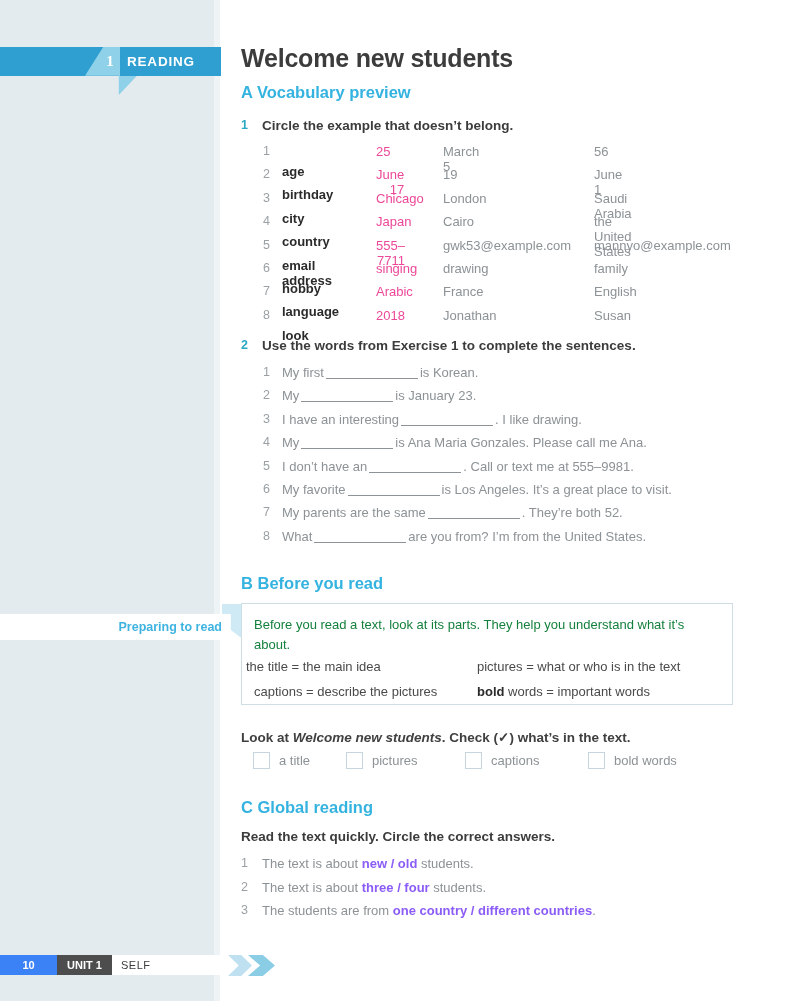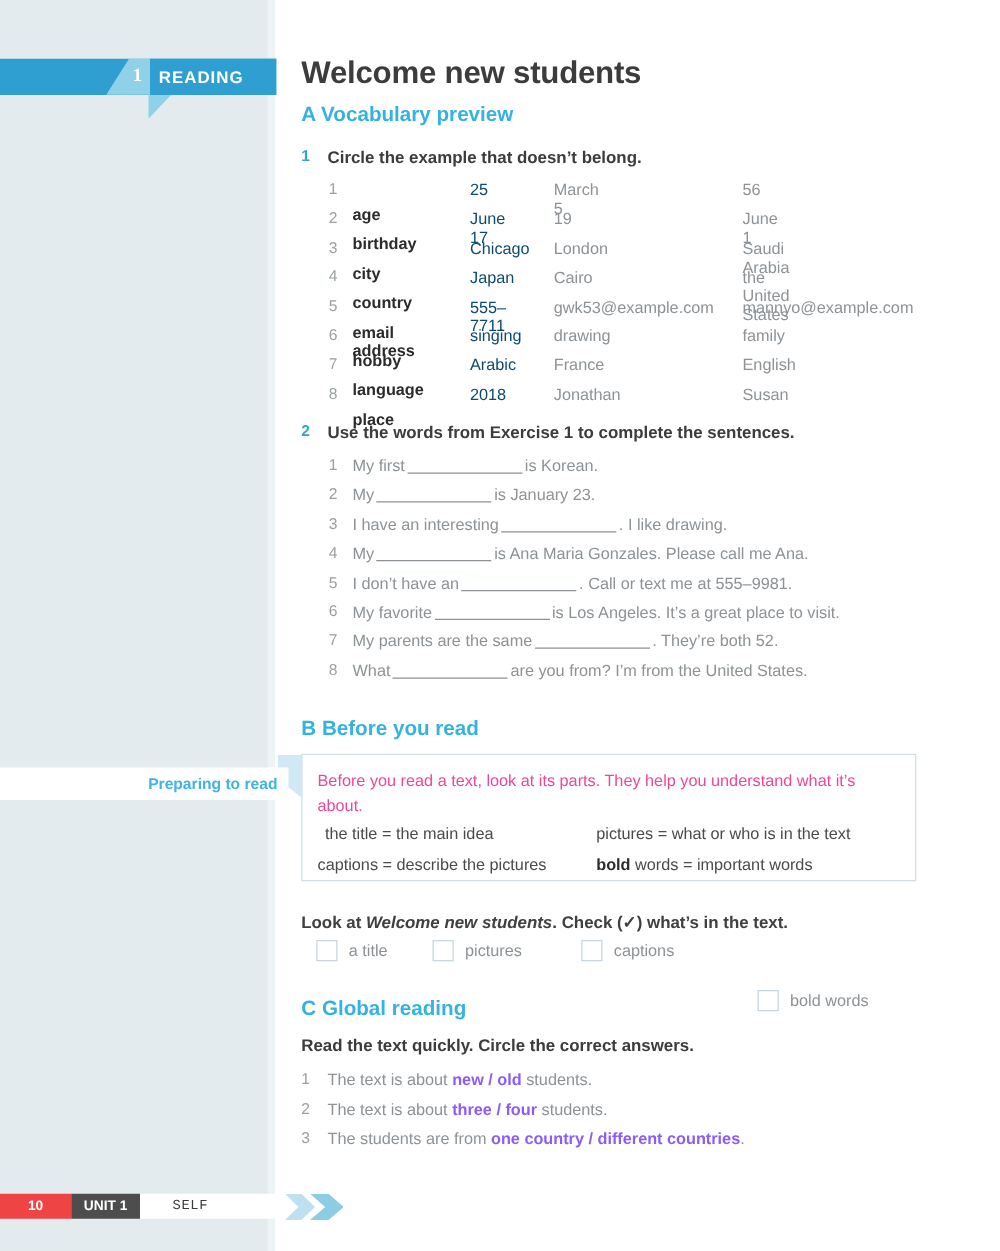--- a/index.html
+++ b/index.html
@@ -74,21 +74,21 @@
   }
   #ex1{top:118px;}
   #ex2{top:338px;}
 
   
   .vtable{position:absolute;left:263px;top:144px;}
   .vrow{position:relative;height:23.4px;}
   .vn{position:absolute;left:0;width:13px;text-align:left;
       font-size:12.5px;color:#9aa0a4;}
   .vw{position:absolute;left:19px;font-size:13px;font-weight:bold;color:#2b2b2b;margin-top:20px;}
-  .vc1{position:absolute;left:113px;font-size:13px;color:#0c4a6e;}
+  .vc1{position:absolute;left:113px;font-size:13px;color:#ec4899;text-align:right;}
   .vc2{position:absolute;left:180px;font-size:13px;color:#8c9296;}
   .vc3{position:absolute;left:331px;font-size:13px;color:#8c9296;}
 
   
   .stable{position:absolute;left:263px;top:365px;}
   .srow{position:relative;height:23.4px;}
   .sn{position:absolute;left:0;width:13px;font-size:12.5px;color:#9aa0a4;}
   .st{position:absolute;left:19px;font-size:13px;color:#8c9296;white-space:nowrap;}
   .blank{
     display:inline-block;width:92px;border-bottom:1px solid #8c9296;
@@ -111,27 +111,27 @@
     clip-path:polygon(0% 0%, 100% 0%, 100% 100%, 40% 72%, 40% 28%, 0% 28%);
   }
 
   
   .infobox{
     position:absolute;left:241px;top:603px;width:490px;height:100px;
     border:1px solid #cfdde4;background:#ffffff;
   }
   .ib-p{
     position:absolute;left:12px;width:462px;
-    font-size:13px;color:#ec4899;line-height:19.5px;
+    font-size:13px;color:#15803d;line-height:19.5px;
   }
   #ibp1{top:11px;}
   .ib-c{
     position:absolute;font-size:13px;color:#4a4a4a;
   }
-  #ibL1{left:18px;top:55px;text-align:right;}
+  #ibL1{left:4px;top:55px;text-align:right;}
   #ibR1{left:235px;top:55px;}
   #ibL2{left:12px;top:80px;}
   #ibR2{left:235px;top:80px;}
   .ib-c b{font-weight:bold;color:#2b2b2b;}
 
   
   .lookat{
     position:absolute;left:241px;top:729px;
     font-size:13.5px;color:#404040;font-weight:600;
   }
@@ -139,49 +139,49 @@
   .cbrow{position:absolute;left:241px;top:752px;width:545px;height:20px;}
   .cb{position:absolute;top:0;display:flex;align-items:center;}
   .cb .box{
     width:15px;height:15px;border:1px solid #c7d6de;background:#fff;
     display:inline-block;margin-right:9px;
   }
   .cb span.lbl{font-size:13px;color:#8c9296;}
   #cb0{left:12px;}
   #cb1{left:105px;}
   #cb2{left:224px;}
-  #cb3{left:365px;margin-top:40px;}
+  #cb3{left:347px;}
 
   
   .c-direction{
     position:absolute;left:241px;top:829px;
     font-size:13.5px;color:#3c3c3c;font-weight:600;
   }
   .ctable{position:absolute;left:241px;top:856px;}
   .crow{position:relative;height:23.6px;}
   .cn{position:absolute;left:0;width:13px;font-size:12.5px;color:#9aa0a4;}
   .ct{position:absolute;left:21px;font-size:13px;color:#8c9296;white-space:nowrap;}
   .ct b{font-weight:bold;color:#8b5cf6;}
 
   
   .f-page{
     position:absolute;left:0;top:955px;width:57px;height:20px;
-    background:#ef4444;display:flex;align-items:center;justify-content:center;
+    background:#3b82f6;display:flex;align-items:center;justify-content:center;
     color:#ffffff;font-size:11px;font-weight:bold;
   }
   .f-unit{
     position:absolute;left:57px;top:955px;width:55px;height:20px;
     background:#4d4d4d;display:flex;align-items:center;justify-content:center;
     color:#ffffff;font-size:11px;font-weight:bold;
   }
   .f-self{
     position:absolute;left:112px;top:955px;width:108px;height:20px;
     background:#ffffff;display:flex;align-items:center;
-    padding-left:26px;box-sizing:border-box;
-    color:#3c3c3c;font-size:11px;letter-spacing:.5px;font-family:Liberation Mono, monospace;
+    padding-left:9px;box-sizing:border-box;
+    color:#3c3c3c;font-size:11px;letter-spacing:.5px;
   }
   .f-chev1{
     position:absolute;left:228px;top:955px;width:24px;height:21px;
     background:#bfe0f0;
     clip-path:polygon(0% 0%, 55% 0%, 100% 50%, 55% 100%, 0% 100%, 45% 50%);
   }
   .f-chev2{
     position:absolute;left:248px;top:955px;width:27px;height:21px;
     background:#8ccde6;
     clip-path:polygon(0% 0%, 55% 0%, 100% 50%, 55% 100%, 0% 100%, 45% 50%);
@@ -253,21 +253,21 @@
     </div>
     <div class="vrow">
       <span class="vn">7</span>
       <span class="vw">language</span>
       <span class="vc1">Arabic</span>
       <span class="vc2">France</span>
       <span class="vc3">English</span>
     </div>
     <div class="vrow">
       <span class="vn">8</span>
-      <span class="vw">place</span>
+      <span class="vw">look</span>
       <span class="vc1">2018</span>
       <span class="vc2">Jonathan</span>
       <span class="vc3">Susan</span>
     </div>
   </div>
 
 <div class="ex-row" id="ex2">
   <span class="ex-num">2</span>
   <span class="ex-text">Use the words from Exercise 1 to complete the sentences.</span>
 </div>

